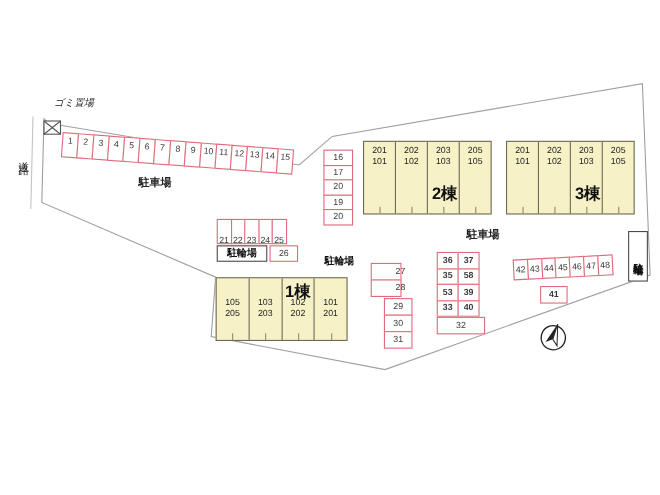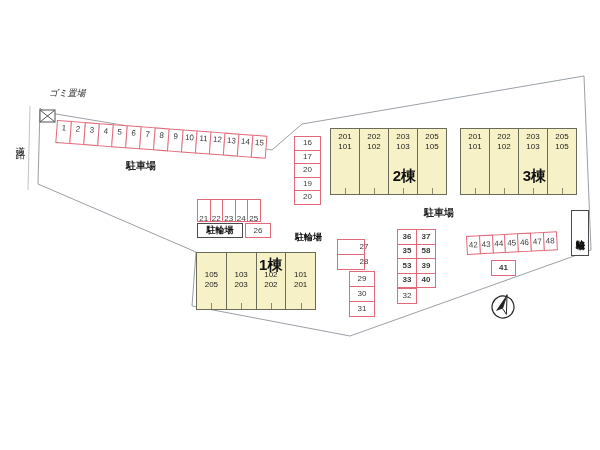--- a/index.html
+++ b/index.html
@@ -30,21 +30,21 @@
   .col-27-28{left:337px;top:239px;}
   .col-27-28 .space{width:27px;height:16px;padding-left:26px;}
   .col-29-31{left:339px;top:271px;margin-left:10px;}
   .col-29-31 .space{width:26px;height:16px;}
 
   .grid-33-40{position:absolute;left:397px;top:229px;display:flex;flex-direction:column;font-weight:bold;}
   .grow{display:flex;margin-top:-1px;}
   .grid-33-40 .grow:first-child{margin-top:0;}
   .grow .space{width:20px;height:15.5px;margin-left:-1px;}
   .grow .space:first-child{margin-left:0;}
-  .s32{position:absolute;left:397px;top:288px;width:20px;height:15.5px;}
+  .s32{position:absolute;left:397px;top:288px;width:44px;height:15.5px;}
 
   .row-42-48{left:466px;top:236px;transform:rotate(-3deg);transform-origin:0 0;}
   .row-42-48 .space{width:13.8px;height:19px;}
   .s41{position:absolute;left:491px;top:260px;width:25px;height:16px;font-weight:bold;}
   .s26{position:absolute;left:245px;top:223px;width:26px;height:15px;}
 
   
   .bikebox{position:absolute;box-sizing:border-box;border:1px solid #4a4a4a;background:#fff;
            color:#111;font-weight:bold;display:flex;align-items:center;justify-content:center;}
   .bike-left{left:197px;top:223px;width:46px;height:15px;font-size:9px;}

